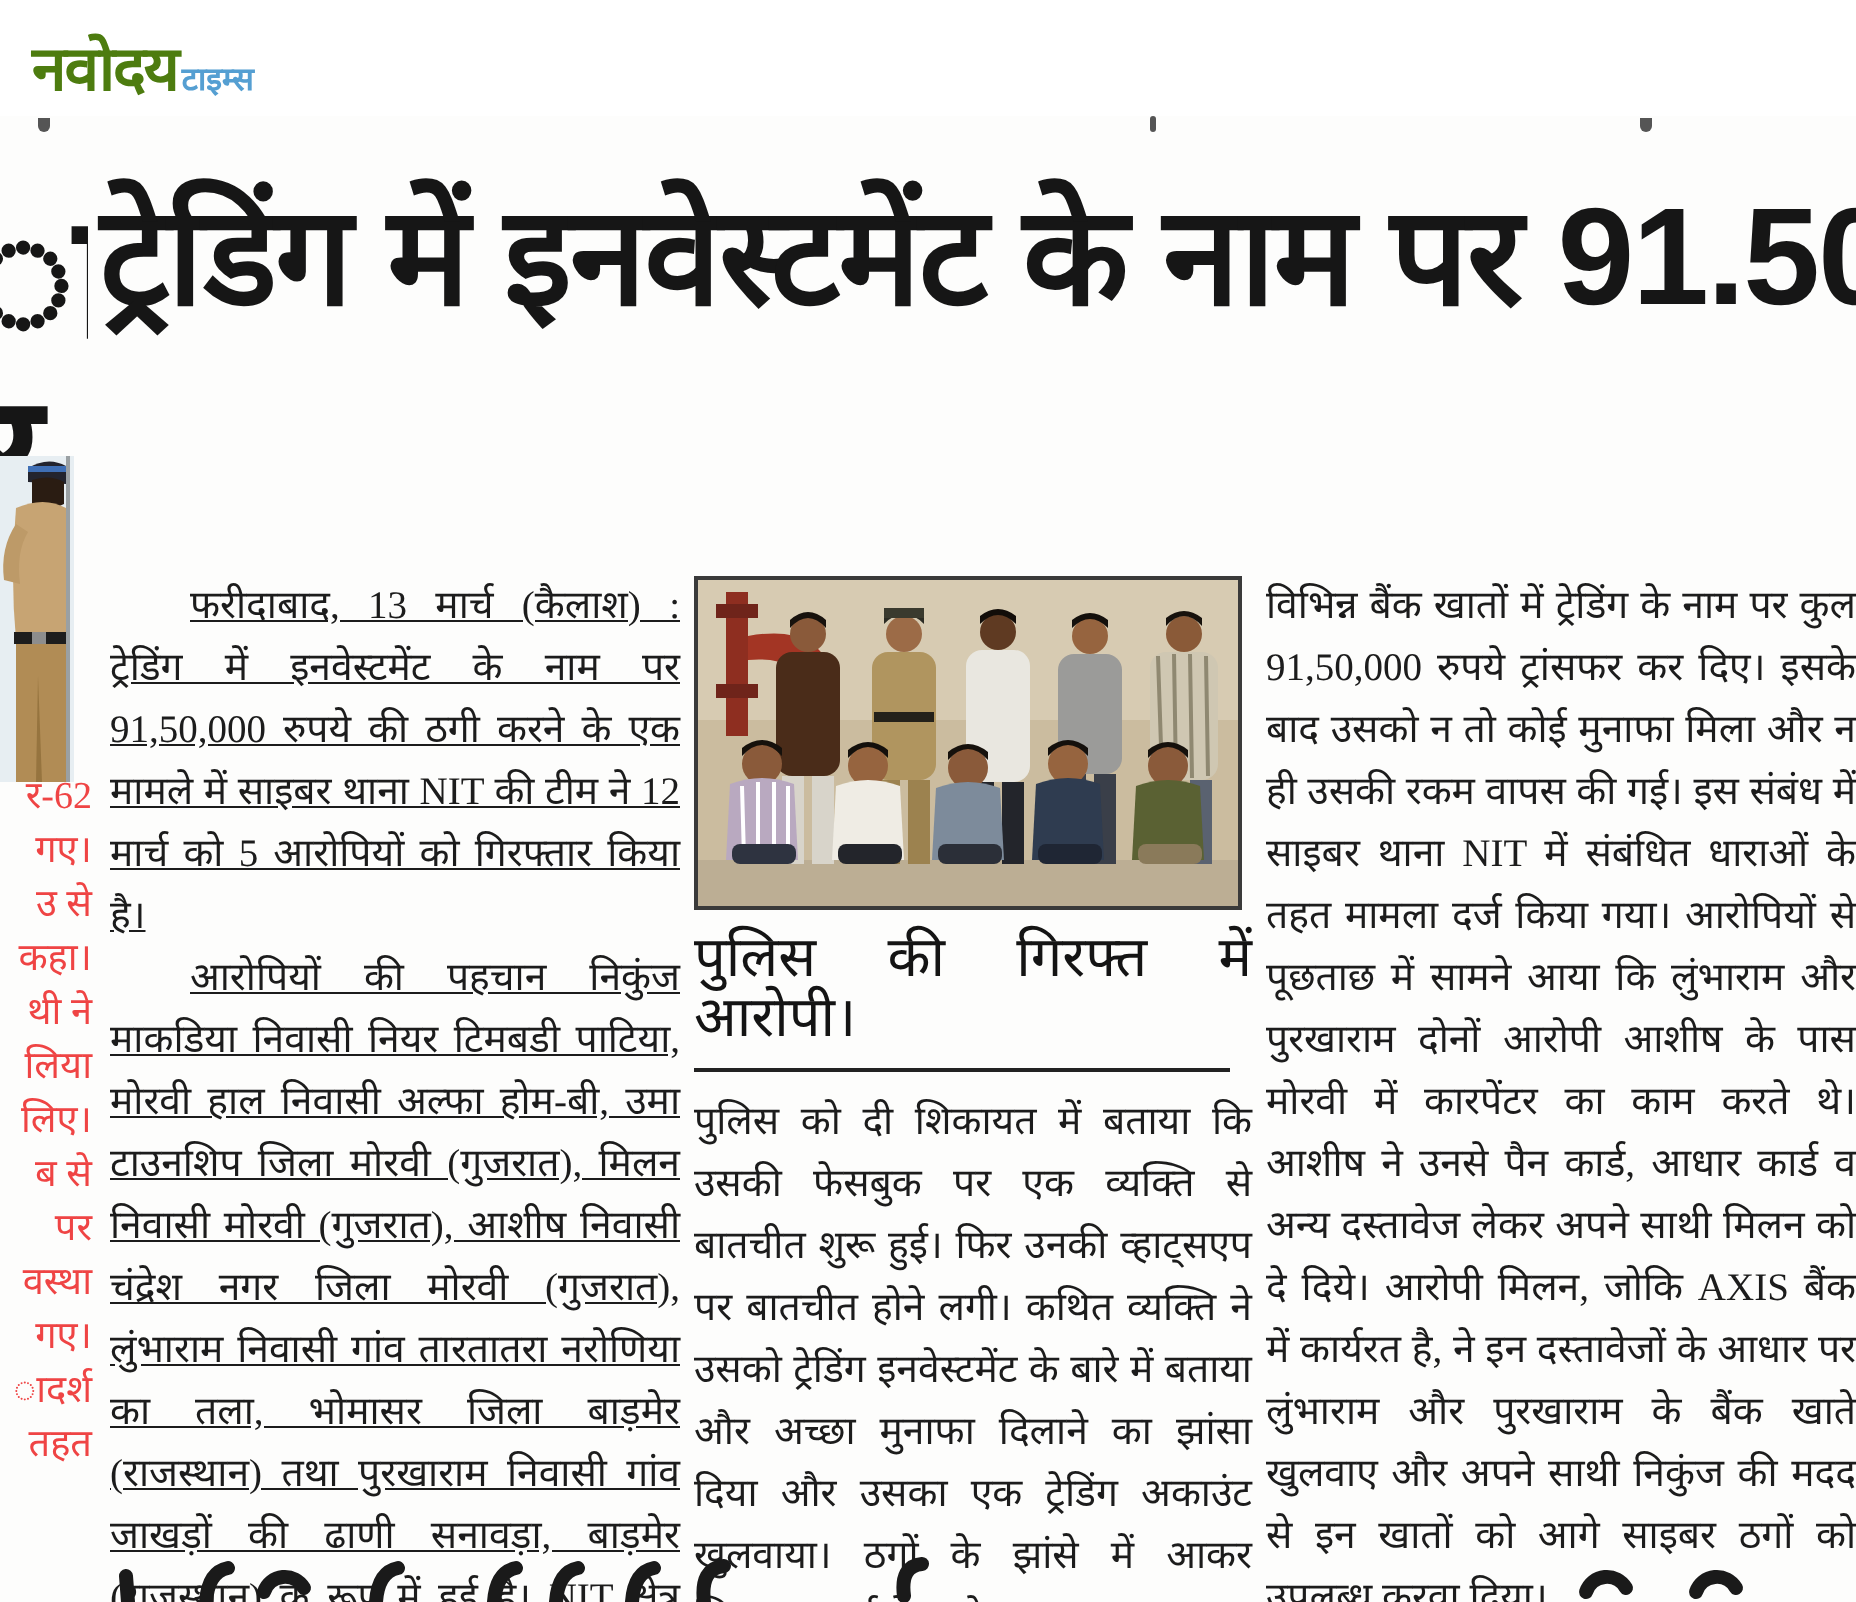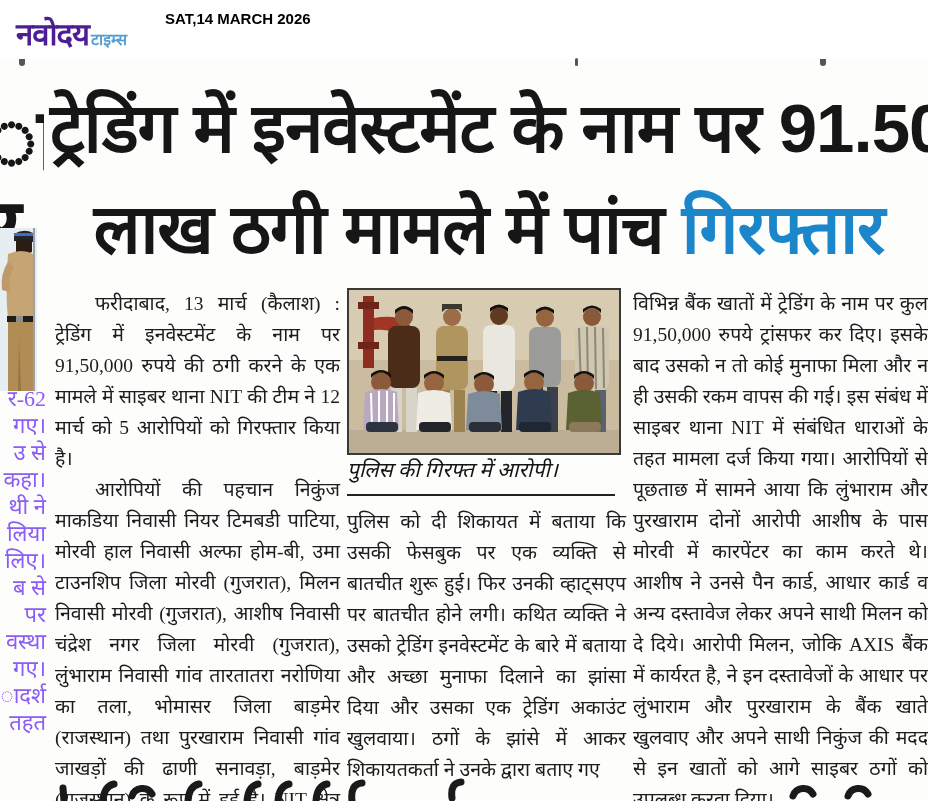--- a/index.html
+++ b/index.html
@@ -17,50 +17,49 @@
   .dateblock{position:absolute;left:165px;top:8px;font-family:"Liberation Sans","DejaVu Sans",sans-serif;
     font-weight:bold;font-size:15px;line-height:21px;color:#000;}
   
   .topfrag{position:absolute;background:#555;}
   
   .edge-letter{position:absolute;left:0;width:44px;overflow:hidden;
     font-weight:bold;color:#161616;font-family:"Liberation Sans","DejaVu Sans",sans-serif;}
   .edge-letter > span{display:block;font-size:86px;line-height:86px;margin-left:-14px;white-space:nowrap;}
   .edge-illustration{position:absolute;left:0;top:228px;width:37px;height:163px;}
   .edge-frags{position:absolute;left:0;top:385px;width:46px;text-align:right;
-    font-size:22px;line-height:27px;color:#8b5cf6;}
+    font-size:19px;line-height:27px;color:#ef4444;}
   .edge-frags span{display:block;white-space:nowrap;}
   
   .headline{position:absolute;left:50px;top:78px;width:878px;text-align:center;
     font-family:"Liberation Sans","DejaVu Sans",sans-serif;font-weight:bold;color:#161616;
     font-size:69px;line-height:101px;letter-spacing:-1px;white-space:nowrap;}
   .headline .accent{color:#1b87ca;}
   
   .col{position:absolute;top:288px;text-align:justify;font-size:19.5px;line-height:31px;}
   .col p{margin:0;}
-  .col p.indent{text-indent:40px;}
+  .col p.indent{text-indent:40px;text-decoration:underline;}
   #col1{left:55px;width:285px;}
   #col2{left:347px;width:279px;}
   #col3{left:633px;width:295px;}
   
   .photo{width:270px;height:163px;border:2px solid #3a3a3a;background:#c9bba0;display:block;}
-  .caption{font-style:italic;font-size:21px;line-height:30px;margin-top:0;color:#141414;}
+  .caption{font-size:28px;line-height:30px;margin-top:10px;color:#141414;}
   .cap-rule{border:none;border-top:2px solid #222;margin:9px 0 10px 0;width:96%;margin-left:0;}
   
   .bottomfrags{position:absolute;left:0;bottom:0;width:928px;height:23px;}
 </style>
 </head>
 <body>
 
 <div class="masthead">
   <div class="logo">
-    <span class="logo-main" style="color:#4c1d95;">नवोदय</span><span class="logo-sub" style="color:#559fd2;margin-top:39px;">टाइम्स</span>
+    <span class="logo-main" style="color:#4d7c0f;">नवोदय</span><span class="logo-sub" style="color:#559fd2;margin-top:39px;">टाइम्स</span>
   </div>
   <div class="dateblock">
-    <div>SAT,14 MARCH 2026</div>
   </div>
 </div>
 
 <div class="topfrag" style="left:19px;top:59px;width:6px;height:7px;border-radius:0 0 4px 4px;"></div>
 <div class="topfrag" style="left:575px;top:58px;width:3px;height:8px;border-radius:2px;"></div>
 <div class="topfrag" style="left:820px;top:59px;width:6px;height:7px;border-radius:0 0 4px 4px;"></div>
 
 <div class="edge-letter" style="top:96px;height:84px;">
   <span>ा</span>
 </div>
@@ -99,21 +98,20 @@
   <span>ब से</span>
   <span>पर</span>
   <span>वस्था</span>
   <span>गए।</span>
   <span>ादर्श</span>
   <span>तहत</span>
 </div>
 
 <div class="headline">
   <div>ट्रेडिंग में इनवेस्टमेंट के नाम पर 91.50</div>
-  <div><span>लाख ठगी मामले में पांच </span><span class="accent">गिरफ्तार</span></div>
 </div>
 
 <div class="col" id="col1">
   <p class="indent">फरीदाबाद, 13 मार्च (कैलाश) : ट्रेडिंग में इनवेस्टमेंट के नाम पर 91,50,000 रुपये की ठगी करने के एक मामले में साइबर थाना NIT की टीम ने 12 मार्च को 5 आरोपियों को गिरफ्तार किया है।</p>
   <p class="indent">आरोपियों की पहचान निकुंज माकडिया निवासी नियर टिमबडी पाटिया, मोरवी हाल निवासी अल्फा होम-बी, उमा टाउनशिप जिला मोरवी (गुजरात), मिलन निवासी मोरवी (गुजरात), आशीष निवासी चंद्रेश नगर जिला मोरवी (गुजरात), लुंभाराम निवासी गांव तारतातरा नरोणिया का तला, भोमासर जिला बाड़मेर (राजस्थान) तथा पुरखाराम निवासी गांव जाखड़ों की ढाणी सनावड़ा, बाड़मेर (राजस्थान) के रूप में हुई है। NIT क्षेत्र निवासी एक व्यक्ति ने</p>
 </div>
 
 <div class="col" id="col2">
   <svg class="photo" viewBox="0 0 270 163" preserveAspectRatio="none">
     <defs>

